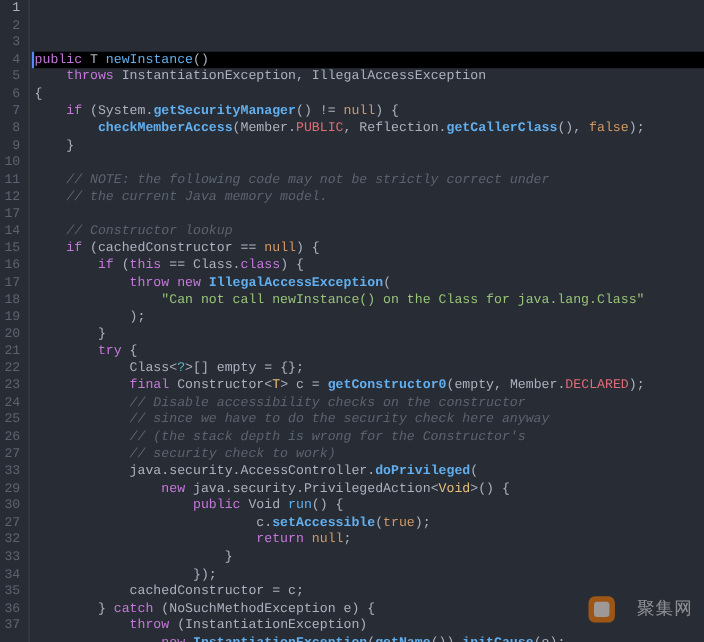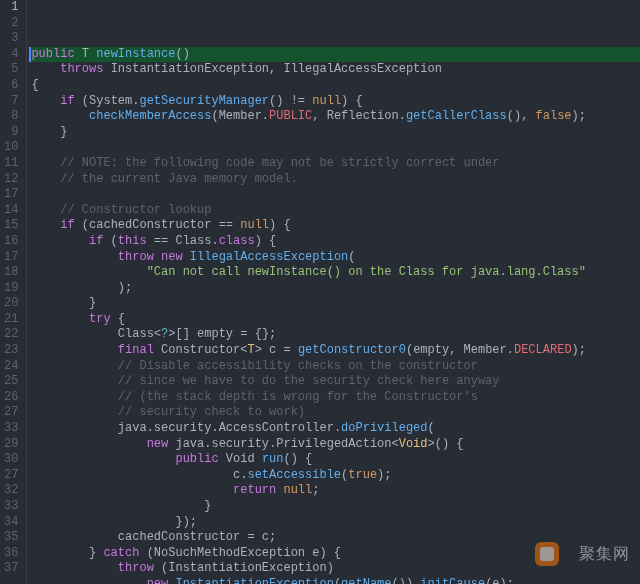--- a/index.html
+++ b/index.html
@@ -37,36 +37,36 @@
     position: relative;
   }
   .code .line {
     height: 15.6px;
     line-height: 15.6px;
   }
   .active-line-gutter {
     color: #abb2bf;
   }
   .active-line-bg {
-    background: #14532d;
+    background: #000000;
   }
   .cursor-line-border {
     border-left: 2px solid #528bff;
     margin-left: -2px;
     padding-left: 0px;
   }
 
   .tk-keyword { color: #c678dd; }
-  .tk-func    { color: #61afef; }
+  .tk-func    { color: #61afef; font-weight: bold; }
   .tk-funcdef { color: #61afef; }
   .tk-class   { color: #e5c07b; }
   .tk-var     { color: #e06c75; }
   .tk-bool    { color: #d19a66; }
   .tk-str     { color: #98c379; }
-  .tk-comment { color: #5c6370; }
+  .tk-comment { color: #5c6370; font-style: italic; }
   .tk-op      { color: #abb2bf; }
   .tk-punc    { color: #abb2bf; }
   .tk-gen     { color: #56b6c2; }
   .tk-plain   { color: #abb2bf; }
 
   .watermark {
     position: absolute;
     right: 10px;
     bottom: 18px;
     opacity: 0.55;

